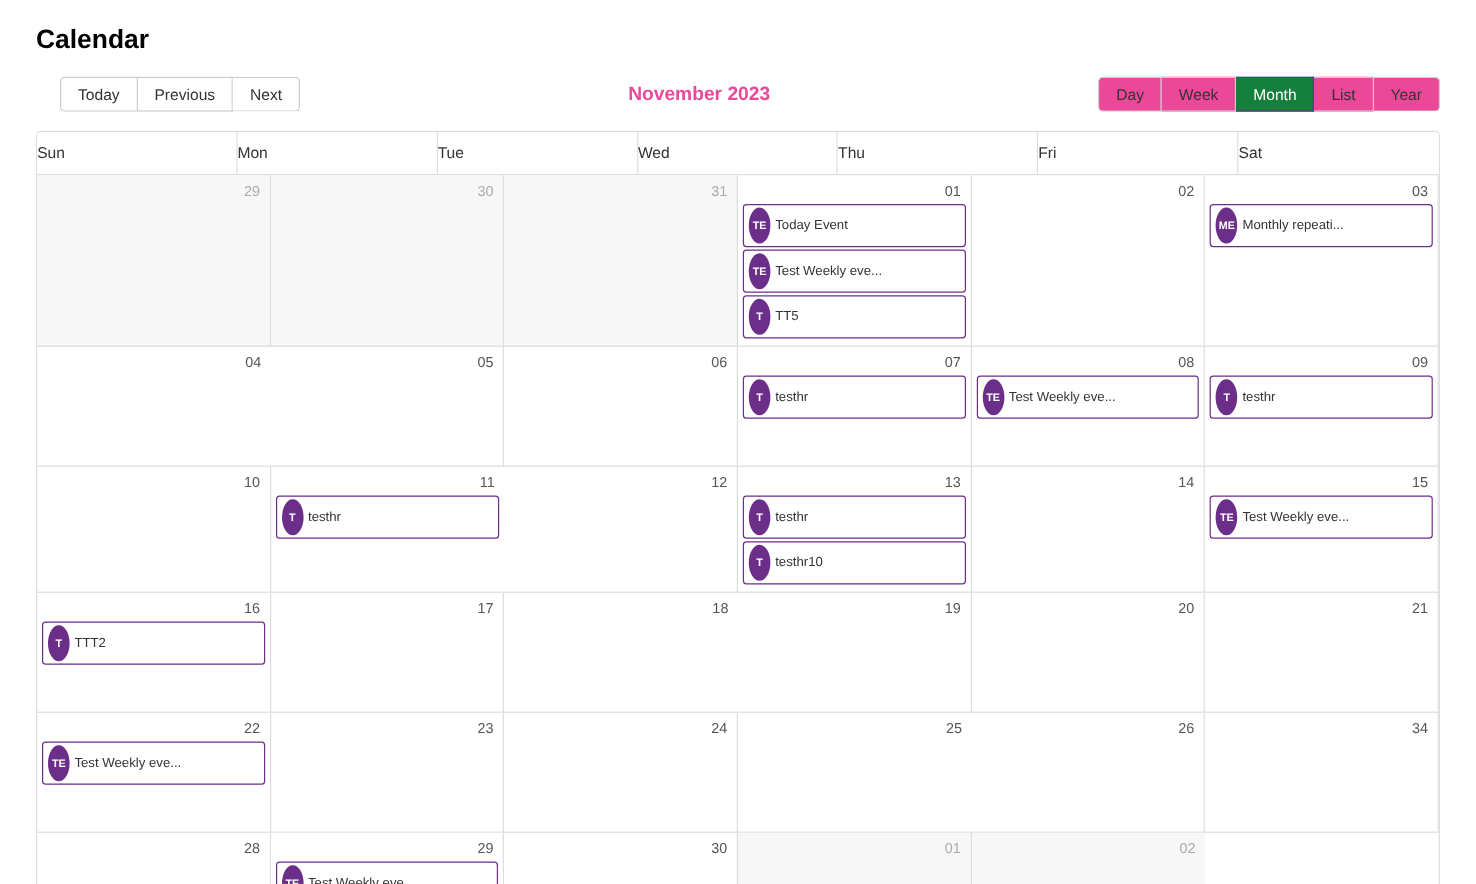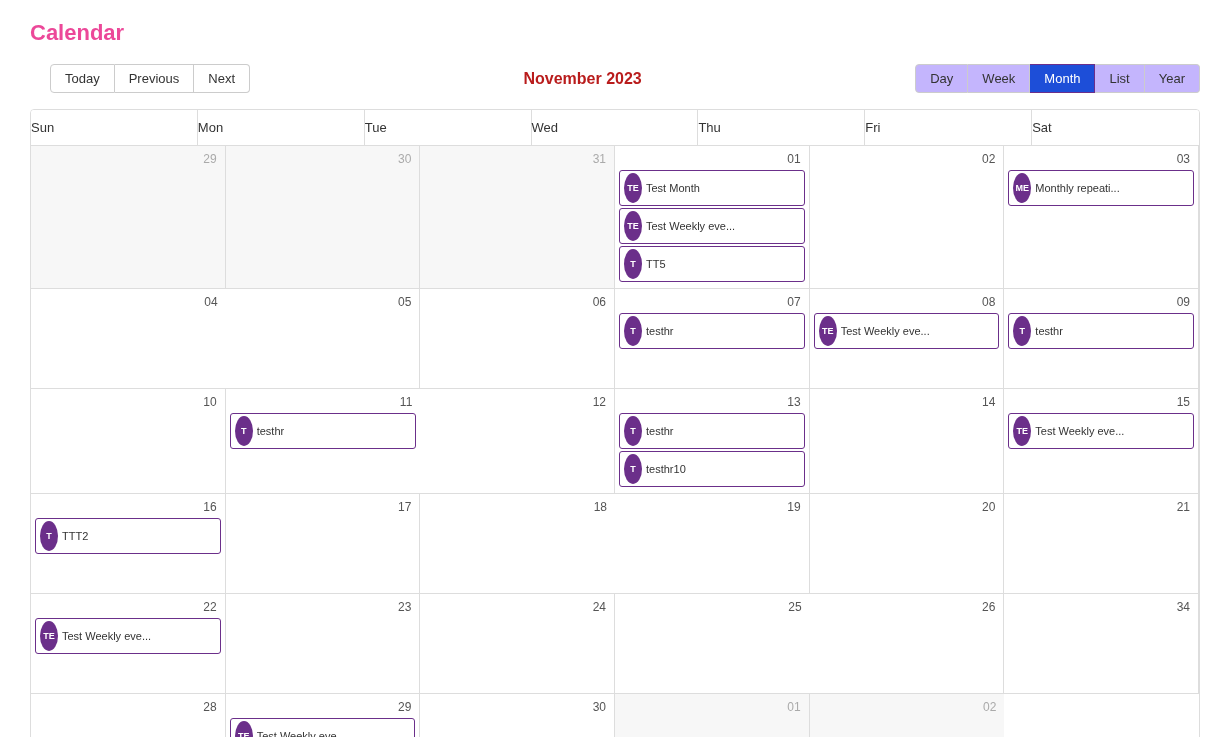--- a/index.html
+++ b/index.html
@@ -1,31 +1,31 @@
 <!DOCTYPE html>
 <html><head>
   <meta charset="utf-8">
   <style>
     * { box-sizing: border-box; margin: 0; padding: 0; }
     body { font-family: -apple-system, BlinkMacSystemFont, 'Segoe UI', sans-serif; background: #fff; color: #333; font-size: 13px; }
     .page { padding: 20px 30px; }
-    h1 { font-size: 22px; font-weight: 600; margin-bottom: 18px; color: #ec4899; }
+    h1 { font-size: 22px; font-weight: 600; margin-bottom: 18px; color: #000000; }
     .toolbar { display: flex; align-items: center; margin-bottom: 16px; }
     .nav-buttons { display: flex; gap: 0; }
     .nav-btn { border: 1px solid #ccc; background: #fff; padding: 6px 14px; cursor: pointer; font-size: 13px; color: #333; }
     .nav-btn:first-child { border-radius: 4px 0 0 4px; margin-left: 20px; }
     .nav-btn:last-child { border-radius: 0 4px 4px 0; }
     .nav-btn:not(:first-child) { border-left: none; }
-    .month-title { flex: 1; text-align: center; font-size: 16px; font-weight: 600; color: #b91c1c; }
+    .month-title { flex: 1; text-align: center; font-size: 16px; font-weight: 600; color: #ec4899; }
     .view-buttons { display: flex; gap: 0; }
-    .view-btn { border: 1px solid #ccc; background: #c4b5fd; padding: 6px 14px; cursor: pointer; font-size: 13px; color: #333; }
+    .view-btn { border: 1px solid #ccc; background: #ec4899; padding: 6px 14px; cursor: pointer; font-size: 13px; color: #333; }
     .view-btn:first-child { border-radius: 4px 0 0 4px; }
     .view-btn:last-child { border-radius: 0 4px 4px 0; }
     .view-btn:not(:first-child) { border-left: none; }
-    .view-btn.active { background: #1d4ed8; color: #fff; border-color: #6b2f8a; }
+    .view-btn.active { background: #15803d; color: #fff; border-color: #6b2f8a; }
     .calendar { border: 1px solid #ddd; border-radius: 4px; overflow: hidden; }
     .cal-header { display: grid; grid-template-columns: repeat(7, 1fr); background: #fff; }
     .cal-header-cell { padding: 10px 0; font-weight: 400; font-size: 13px; border-bottom: 1px solid #ddd; border-right: 1px solid #ddd; }
     .cal-header-cell:last-child { border-right: none; }
     .cal-grid { display: grid; grid-template-columns: repeat(6, 1fr); }
     .cal-cell { border-right: 1px solid #ddd; border-bottom: 1px solid #ddd; min-height: 100px; padding: 4px; position: relative; vertical-align: top; }
     .cal-cell:nth-child(7n) { border-right: none; }
     .cal-cell.other-month { background: #f7f7f7; }
     .date-num { text-align: right; padding: 2px 4px; font-size: 12px; color: #555; font-weight: 500; margin-bottom: 2px; }
     .event { display: flex; align-items: center; gap: 4px; border-radius: 3px; padding: 2px 4px; margin-bottom: 2px; font-size: 11px; cursor: pointer; }
@@ -75,21 +75,21 @@
         <div class="cal-cell other-month">
           <div class="date-num" style="color: rgb(170, 170, 170);">30</div>
         </div>
         <div class="cal-cell other-month">
           <div class="date-num" style="color: rgb(170, 170, 170);">31</div>
         </div>
         <div class="cal-cell">
           <div class="date-num">01</div>
           <div class="event purple-outline">
             <span class="event-badge badge-te">TE</span>
-            <span class="event-label">Test Month</span>
+            <span class="event-label">Today Event</span>
           </div>
           <div class="event purple-outline">
             <span class="event-badge badge-te">TE</span>
             <span class="event-label">Test Weekly eve...</span>
           </div>
           <div class="event purple-outline">
             <span class="event-badge badge-te">T</span>
             <span class="event-label">TT5</span>
           </div>
         </div>

